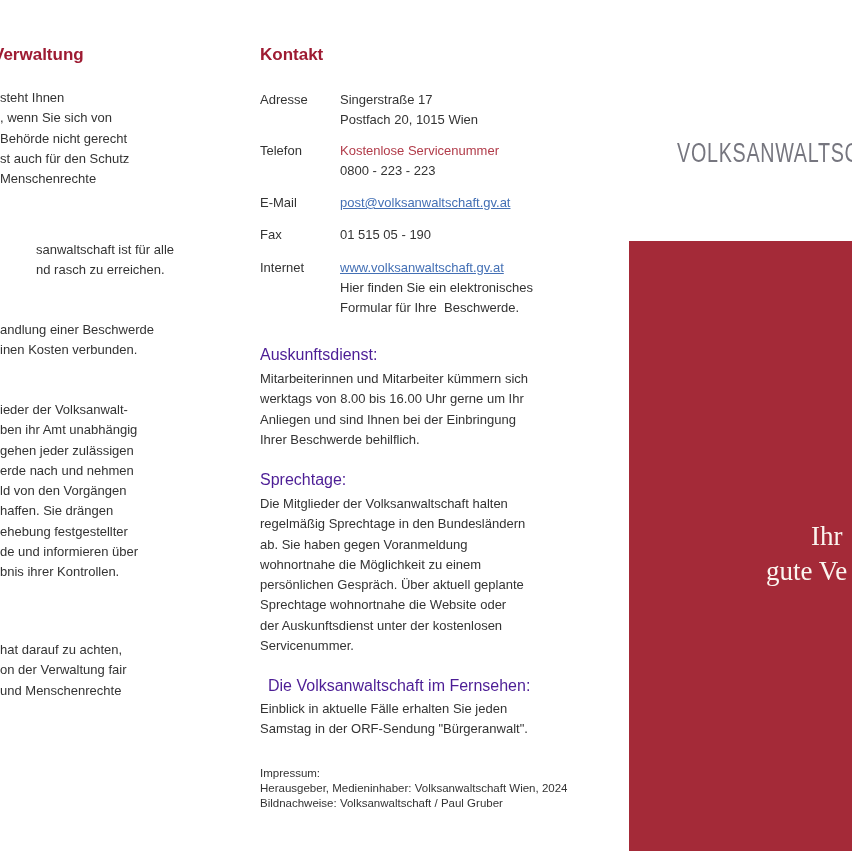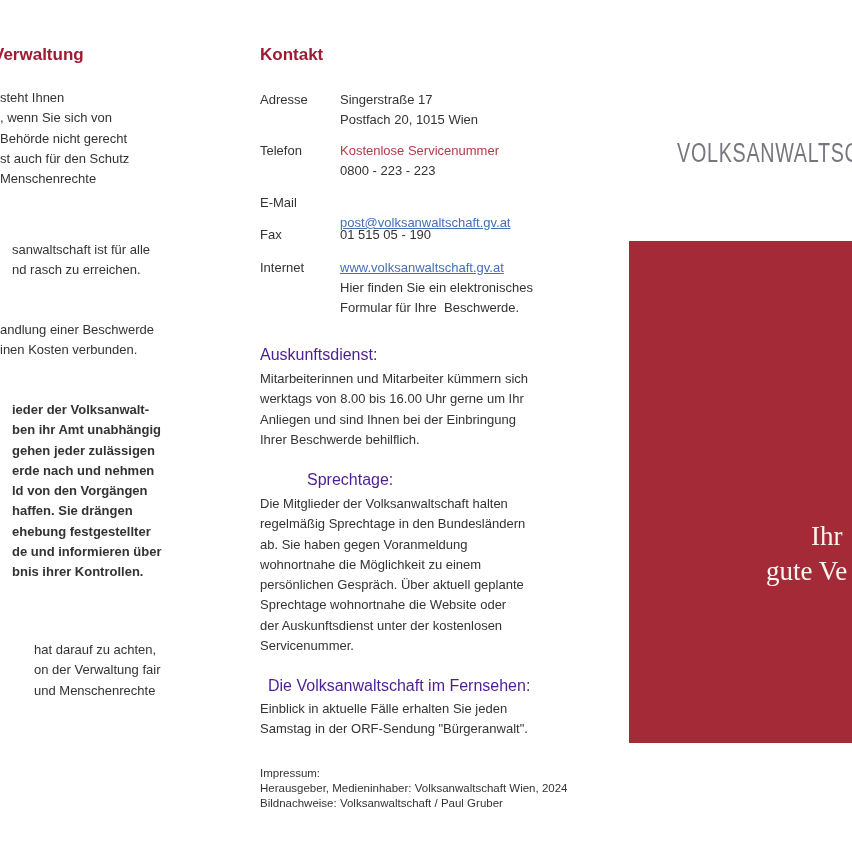--- a/index.html
+++ b/index.html
@@ -38,78 +38,78 @@
 <div class="abs h1" style="left:-7px; top:45px;">Verwaltung</div>
 
 <div class="abs body-text" style="left:0; top:88px;">
   <div class="line">steht Ihnen</div>
   <div class="line">, wenn Sie sich von</div>
   <div class="line">Behörde nicht gerecht</div>
   <div class="line">st auch für den Schutz</div>
   <div class="line">Menschenrechte</div>
 </div>
 
-<div class="abs body-text" style="left:12px; top:240px;">
+<div class="abs body-text" style="left:0; top:240px;padding-left:36px;">
   <div class="line">sanwaltschaft ist für alle</div>
   <div class="line">nd rasch zu erreichen.</div>
 </div>
 
 <div class="abs body-text" style="left:0; top:320px;">
   <div class="line">andlung einer Beschwerde</div>
   <div class="line">inen Kosten verbunden.</div>
 </div>
 
-<div class="abs body-text" style="left:12px; top:400px;font-weight:bold;">
+<div class="abs body-text" style="left:0; top:400px;">
   <div class="line">ieder der Volksanwalt-</div>
   <div class="line">ben ihr Amt unabhängig</div>
   <div class="line">gehen jeder zulässigen</div>
   <div class="line">erde nach und nehmen</div>
   <div class="line">ld von den Vorgängen</div>
   <div class="line">haffen. Sie drängen</div>
   <div class="line">ehebung festgestellter</div>
   <div class="line">de und informieren über</div>
   <div class="line">bnis ihrer Kontrollen.</div>
 </div>
 
-<div class="abs body-text" style="left:0; top:640px;padding-left:34px;">
+<div class="abs body-text" style="left:0; top:640px;">
   <div class="line">hat darauf zu achten,</div>
   <div class="line">on der Verwaltung fair</div>
   <div class="line">und Menschenrechte</div>
 </div>
 
 <div class="abs h1" style="left:260px; top:45px;">Kontakt</div>
 
 <div class="label body-text" style="top:90px;">Adresse</div>
 <div class="value body-text" style="top:90px;">Singerstraße 17</div>
 <div class="value body-text" style="top:110px;">Postfach 20, 1015 Wien</div>
 
 <div class="label body-text" style="top:141px;">Telefon</div>
 <div class="value body-text crimson" style="top:141px;">Kostenlose Servicenummer</div>
 <div class="value body-text" style="top:161px;">0800 - 223 - 223</div>
 
 <div class="label body-text" style="top:193px;">E-Mail</div>
-<a class="value body-text link" href="#" style="top:193px;margin-top:20px;">post@volksanwaltschaft.gv.at</a>
+<a class="value body-text link" href="#" style="top:193px;">post@volksanwaltschaft.gv.at</a>
 
 <div class="label body-text" style="top:225px;">Fax</div>
 <div class="value body-text" style="top:225px;">01 515 05 - 190</div>
 
 <div class="label body-text" style="top:258px;">Internet</div>
 <a class="value body-text link" href="#" style="top:258px;">www.volksanwaltschaft.gv.at</a>
 <div class="value body-text" style="top:278px;">Hier finden Sie ein elektronisches</div>
 <div class="value body-text" style="top:298px;">Formular für Ihre  Beschwerde.</div>
 
 <div class="abs sub" style="left:260px; top:345px;">Auskunftsdienst:</div>
 <div class="abs body-text" style="left:260px; top:369px;">
   <div class="line">Mitarbeiterinnen und Mitarbeiter kümmern sich</div>
   <div class="line">werktags von 8.00 bis 16.00 Uhr gerne um Ihr</div>
   <div class="line">Anliegen und sind Ihnen bei der Einbringung</div>
   <div class="line">Ihrer Beschwerde behilflich.</div>
 </div>
 
-<div class="abs sub" style="left:260px; top:470px;margin-left:47px;">Sprechtage:</div>
+<div class="abs sub" style="left:260px; top:470px;">Sprechtage:</div>
 <div class="abs body-text" style="left:260px; top:494px;">
   <div class="line">Die Mitglieder der Volksanwaltschaft halten</div>
   <div class="line">regelmäßig Sprechtage in den Bundesländern</div>
   <div class="line">ab. Sie haben gegen Voranmeldung</div>
   <div class="line">wohnortnahe die Möglichkeit zu einem</div>
   <div class="line">persönlichen Gespräch. Über aktuell geplante</div>
   <div class="line">Sprechtage wohnortnahe die Website oder</div>
   <div class="line">der Auskunftsdienst unter der kostenlosen</div>
   <div class="line">Servicenummer.</div>
 </div>
@@ -121,16 +121,16 @@
 </div>
 
 <div class="abs small" style="left:260px; top:766px;">
   <div class="line">Impressum:</div>
   <div class="line">Herausgeber, Medieninhaber: Volksanwaltschaft Wien, 2024</div>
   <div class="line">Bildnachweise: Volksanwaltschaft / Paul Gruber</div>
 </div>
 
 <div class="abs logo" style="left:677px; top:138px;">VOLKSANWALTSC</div>
 
-<div class="abs panel" style="left:629px; top:241px; width:223px; height:502px;">
+<div class="abs panel" style="left:629px; top:241px; width:223px; height:610px;">
   <div class="cover-line" style="left:182px; top:280px;">Ihr</div>
   <div class="cover-line" style="left:137px; top:315px;">gute Ve</div>
 </div>
 
 </body></html>

